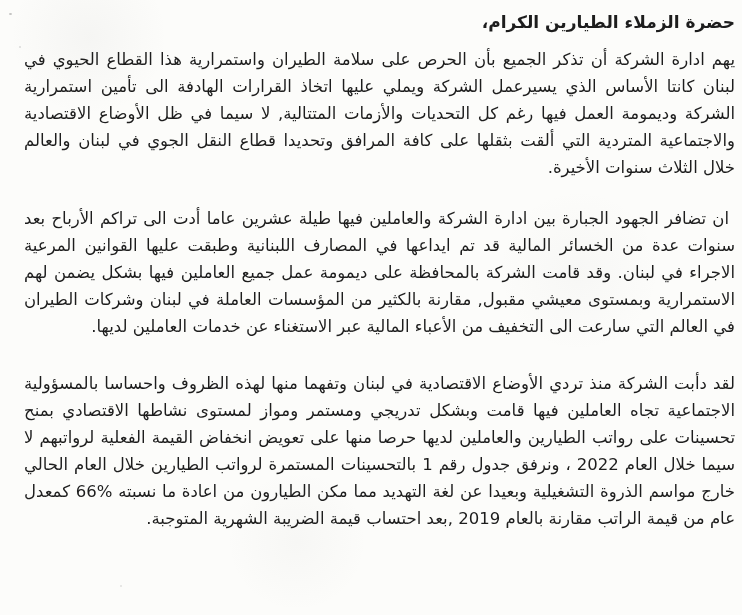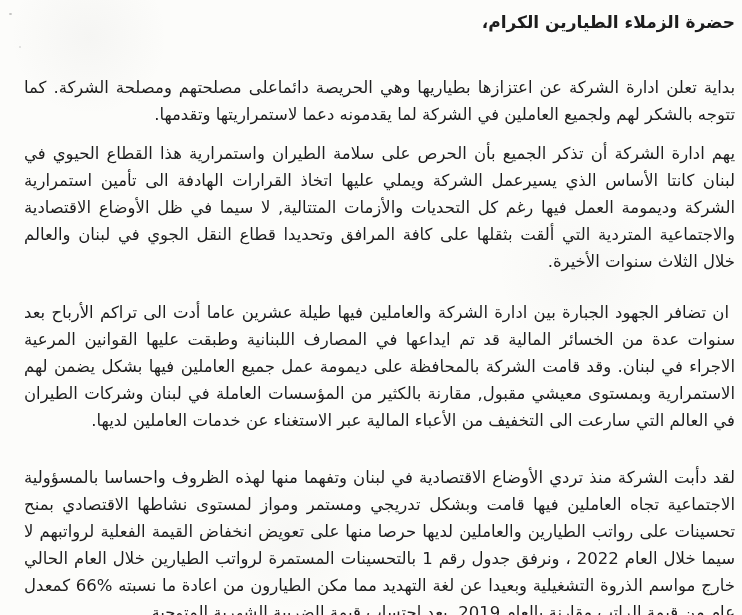--- a/index.html
+++ b/index.html
@@ -53,20 +53,19 @@
 </head>
 <body>
 
 <div class="page">
   <div class="speck s1"></div>
   <div class="speck s2"></div>
   <div class="speck s3"></div>
 
   <h1 class="salutation" dir="rtl" lang="ar">حضرة الزملاء الطيارين الكرام،</h1>
 
-  <p class="para p1" dir="rtl" lang="ar">بداية تعلن ادارة الشركة عن اعتزازها بطياريها وهي الحريصة دائماعلى مصلحتهم ومصلحة الشركة. كما تتوجه بالشكر لهم ولجميع العاملين في الشركة لما يقدمونه دعما لاستمراريتها وتقدمها.</p>
 
   <p class="para p2" dir="rtl" lang="ar">يهم ادارة الشركة أن تذكر الجميع بأن الحرص على سلامة الطيران واستمرارية هذا القطاع الحيوي في لبنان كانتا الأساس الذي يسيرعمل الشركة ويملي عليها اتخاذ القرارات الهادفة الى تأمين استمرارية الشركة وديمومة العمل فيها رغم كل التحديات والأزمات المتتالية, لا سيما في ظل الأوضاع الاقتصادية والاجتماعية المتردية التي ألقت بثقلها على كافة المرافق وتحديدا قطاع النقل الجوي في لبنان والعالم خلال الثلاث سنوات الأخيرة.</p>
 
   <p class="para p3" dir="rtl" lang="ar">ان تضافر الجهود الجبارة بين ادارة الشركة والعاملين فيها طيلة عشرين عاما أدت الى تراكم الأرباح بعد سنوات عدة من الخسائر المالية قد تم ايداعها في المصارف اللبنانية وطبقت عليها القوانين المرعية الاجراء في لبنان. وقد قامت الشركة بالمحافظة على ديمومة عمل جميع العاملين فيها بشكل يضمن لهم الاستمرارية وبمستوى معيشي مقبول, مقارنة بالكثير من المؤسسات العاملة في لبنان وشركات الطيران في العالم التي سارعت الى التخفيف من الأعباء المالية عبر الاستغناء عن خدمات العاملين لديها.</p>
 
   <p class="para p4" dir="rtl" lang="ar">لقد دأبت الشركة منذ تردي الأوضاع الاقتصادية في لبنان وتفهما منها لهذه الظروف واحساسا بالمسؤولية الاجتماعية تجاه العاملين فيها قامت وبشكل تدريجي ومستمر ومواز لمستوى نشاطها الاقتصادي بمنح تحسينات على رواتب الطيارين والعاملين لديها حرصا منها على تعويض انخفاض القيمة الفعلية لرواتبهم لا سيما خلال العام 2022 ، ونرفق جدول رقم 1 بالتحسينات المستمرة لرواتب الطيارين خلال العام الحالي خارج مواسم الذروة التشغيلية وبعيدا عن لغة التهديد مما مكن الطيارون من اعادة ما نسبته %66 كمعدل عام من قيمة الراتب مقارنة بالعام 2019 ,بعد احتساب قيمة الضريبة الشهرية المتوجبة.</p>
 </div>
 
 </body></html>

